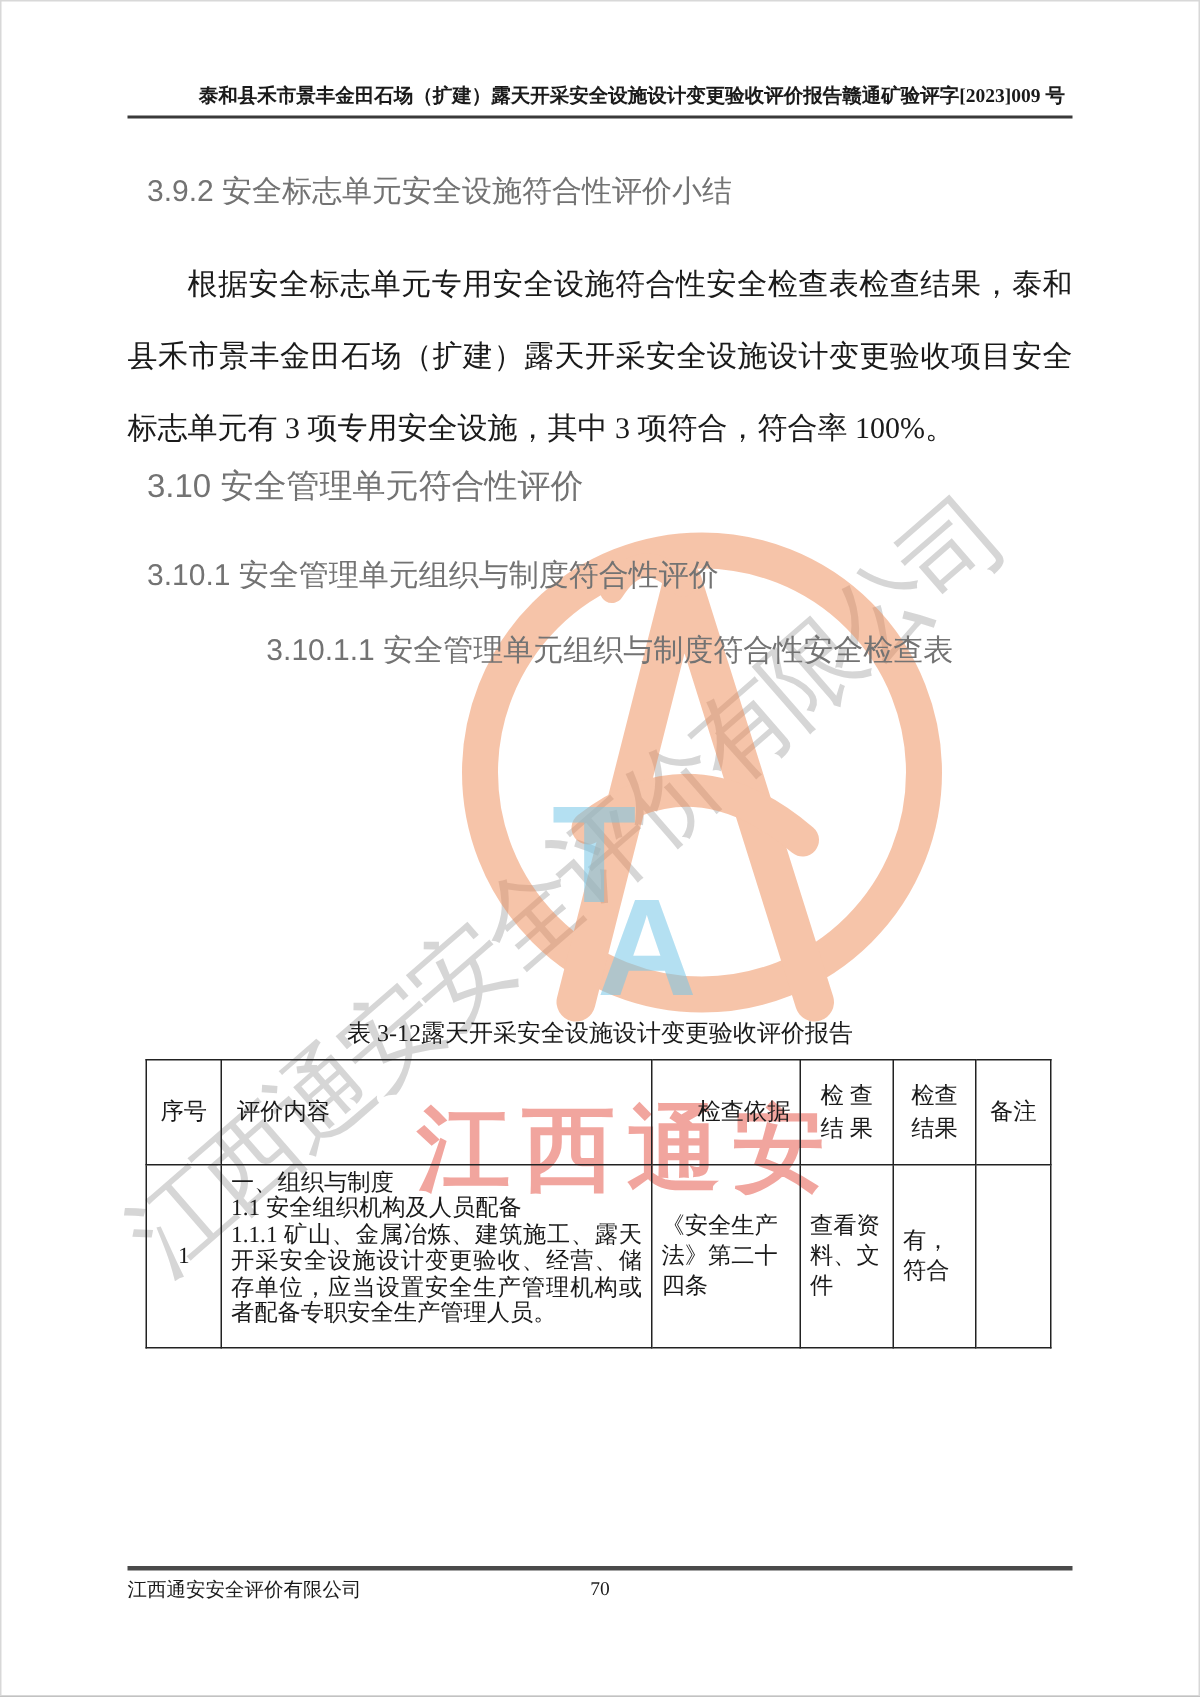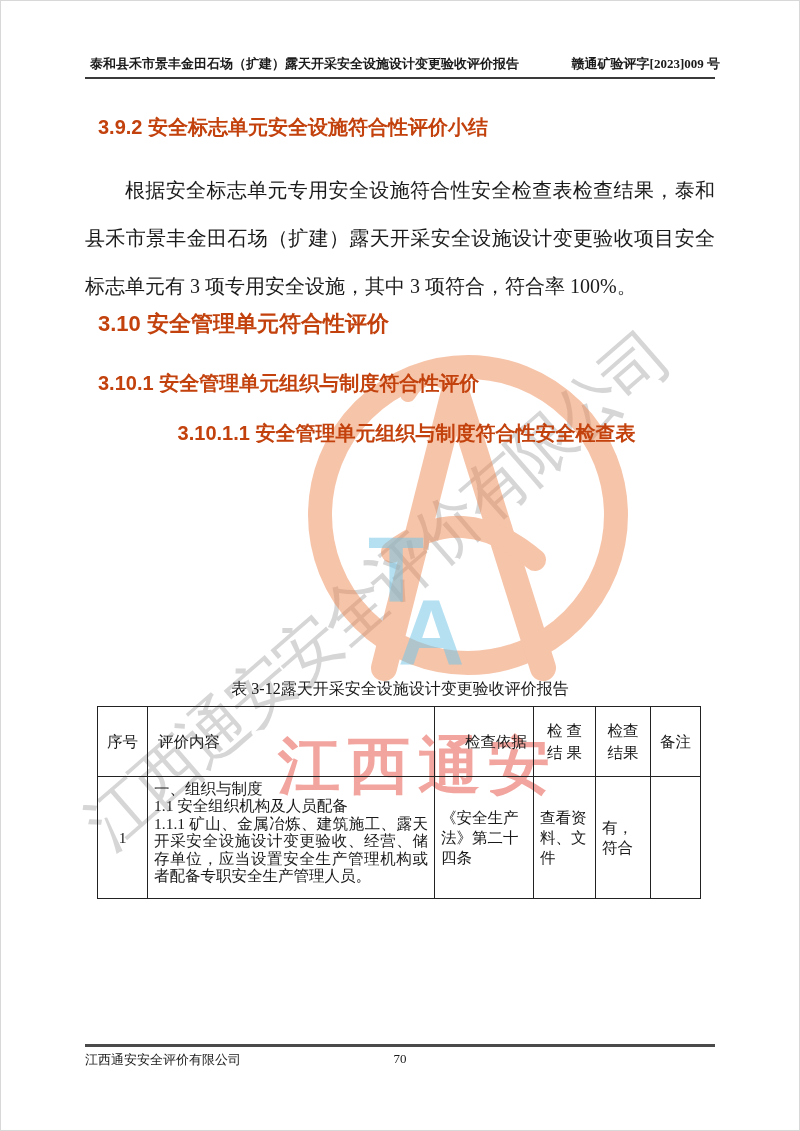--- a/index.html
+++ b/index.html
@@ -41,33 +41,33 @@
     font-size: 62px; font-weight: bold;
     font-family: "Liberation Sans", "DejaVu Sans", sans-serif;
     color: rgba(226, 66, 52, 0.48);
     letter-spacing: 8px; white-space: nowrap;
   }
 
   
   .content { position: absolute; inset: 0; }
 
   .doc-header {
-    position: absolute; left: 90px; top: 55px; width: 630px;
-    display: flex; justify-content: space-between; align-items: baseline;
+    position: absolute; left: 80px; top: 55px; width: 630px;
+    display: flex; justify-content: flex-end; align-items: baseline;
     font-size: 13px; font-weight: bold;
   }
   .header-rule {
     position: absolute; left: 85px; top: 77px; width: 630px; height: 2px;
     background: #3a3a3a;
   }
 
   .heading {
     position: absolute; left: 98px; width: 617px;
     font-family: "Liberation Sans", "DejaVu Sans", sans-serif;
-    font-weight: bold; color: #c2410c;
+    font-weight: normal; color: #737373;
     white-space: nowrap;
   }
   .h-392   { top: 114px; font-size: 20px; }
   .h-310   { top: 309px; font-size: 22px; }
   .h-3101  { top: 370px; font-size: 20px; }
   .h-31011 { top: 420px; font-size: 20px; text-align: center; }
 
   .para {
     position: absolute; left: 85px; width: 630px;
     font-size: 20px; line-height: 48px;

